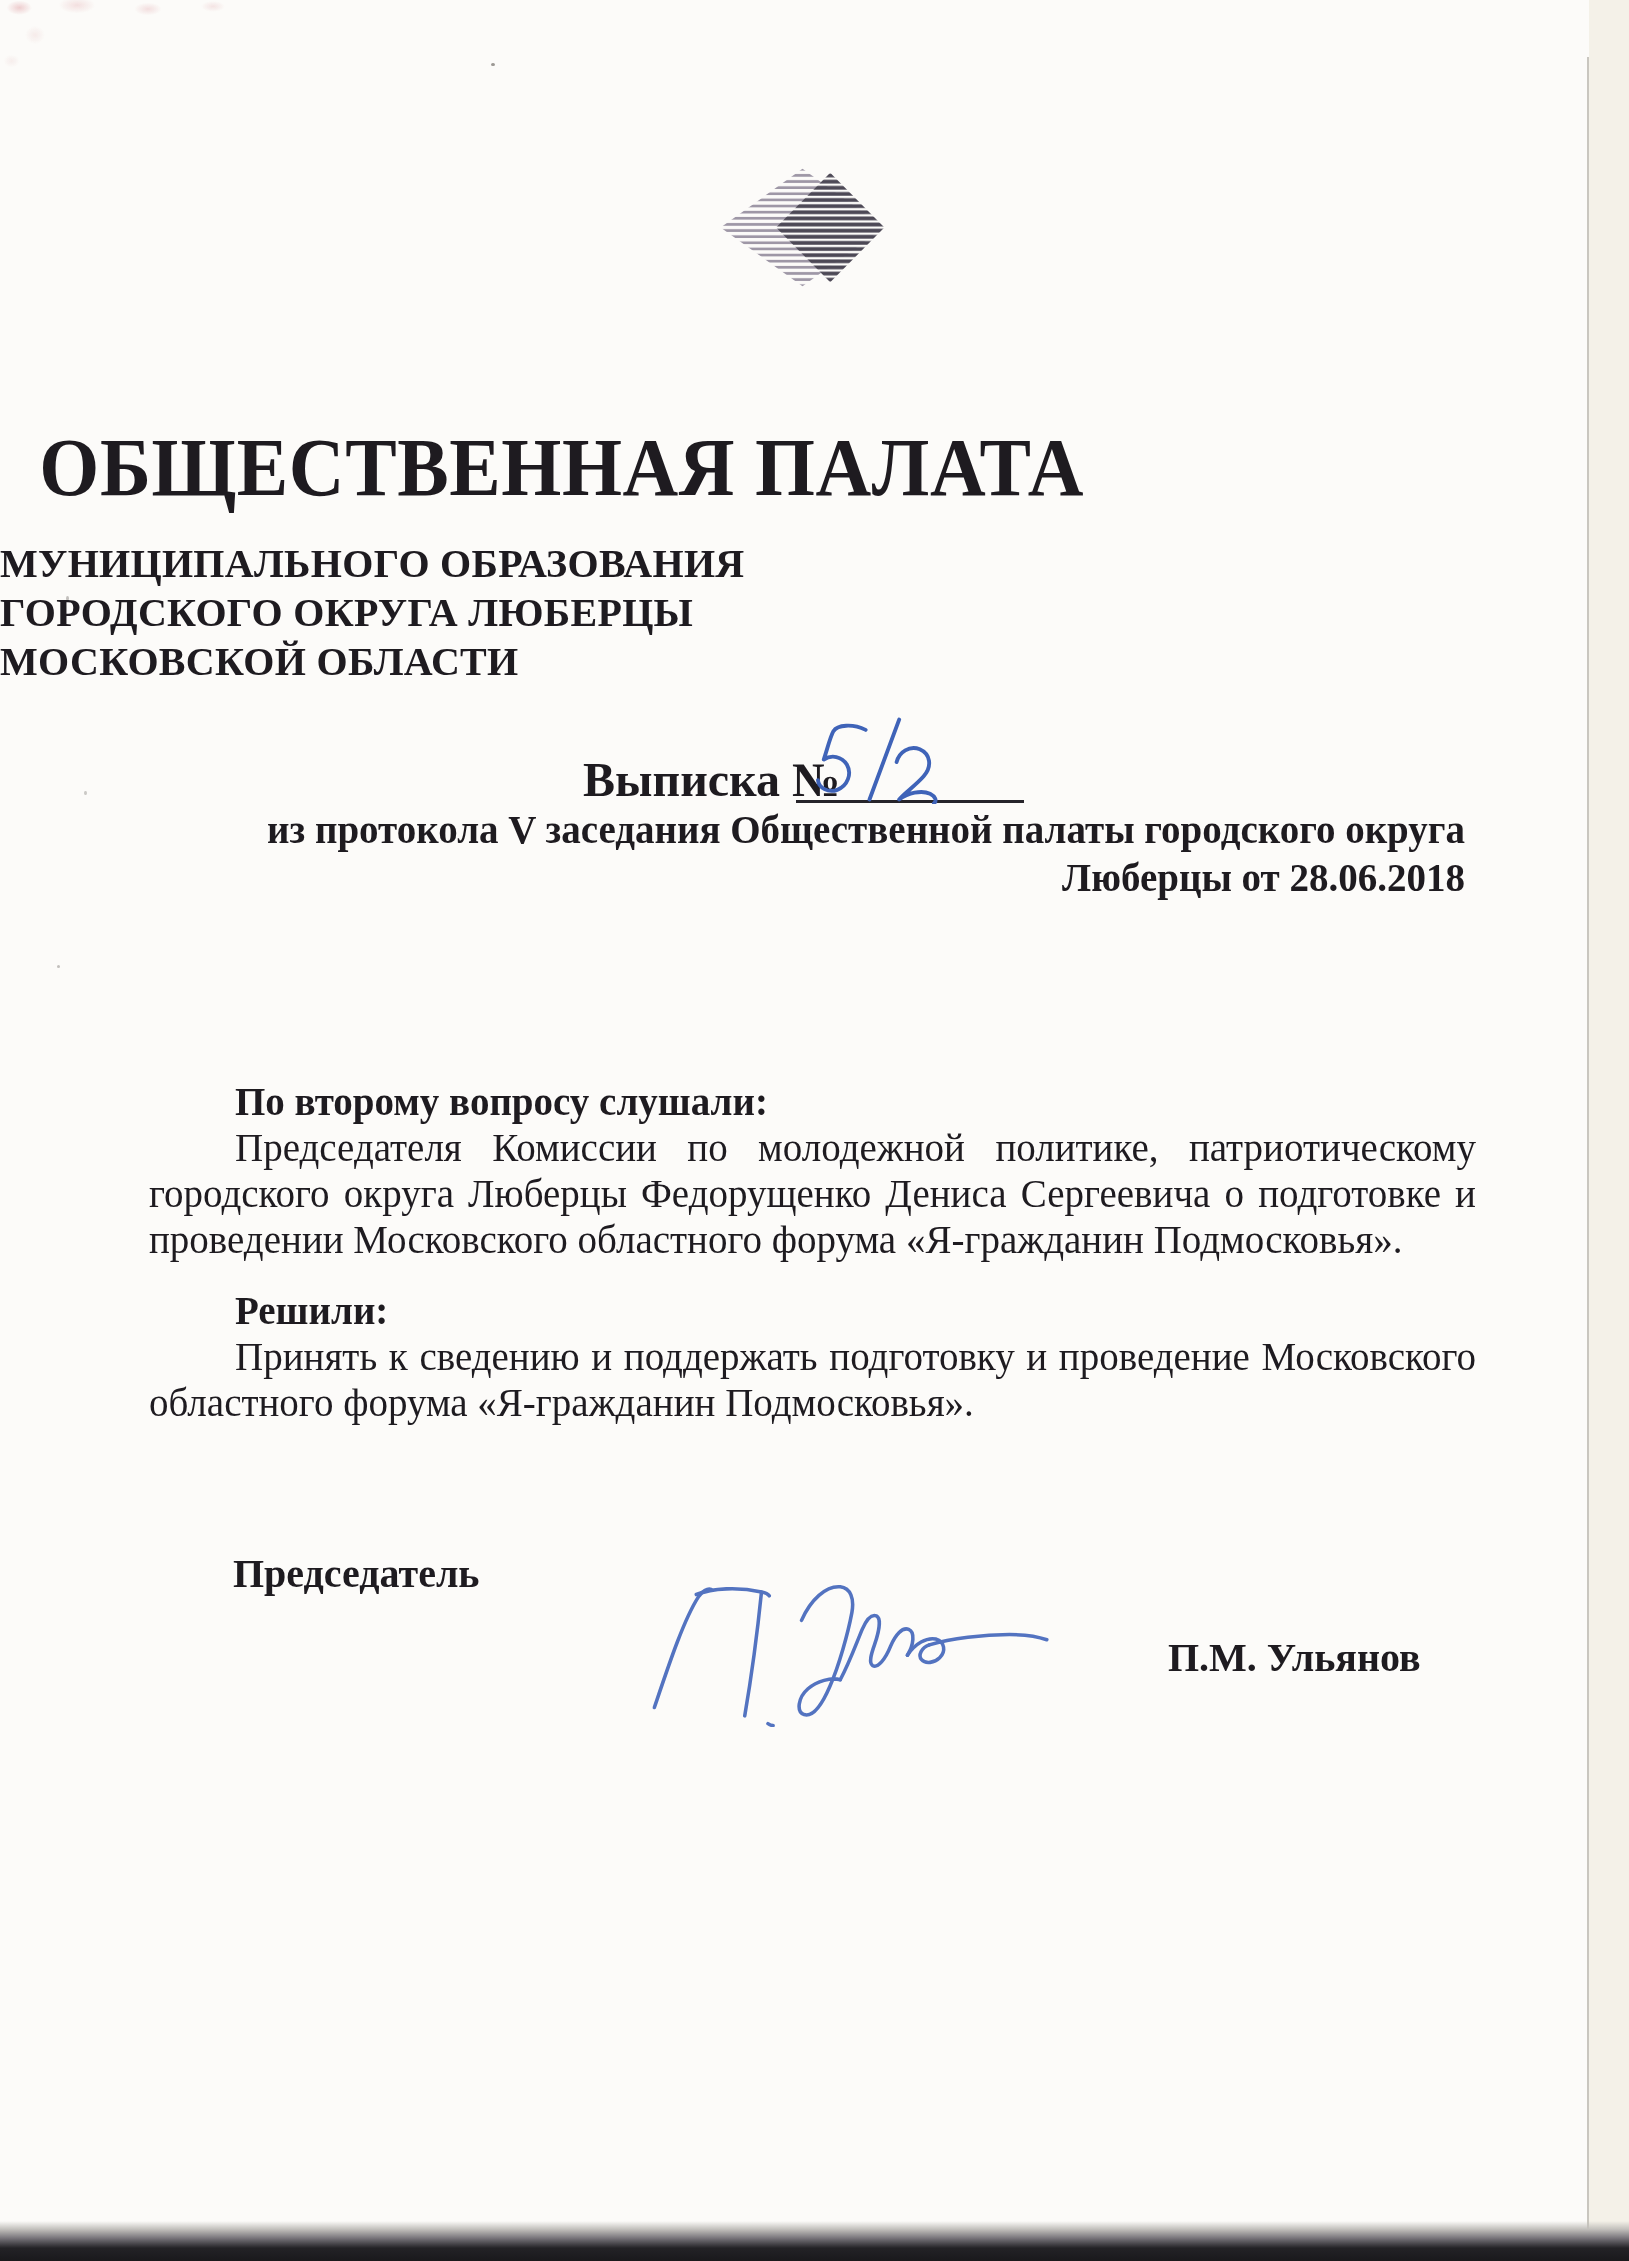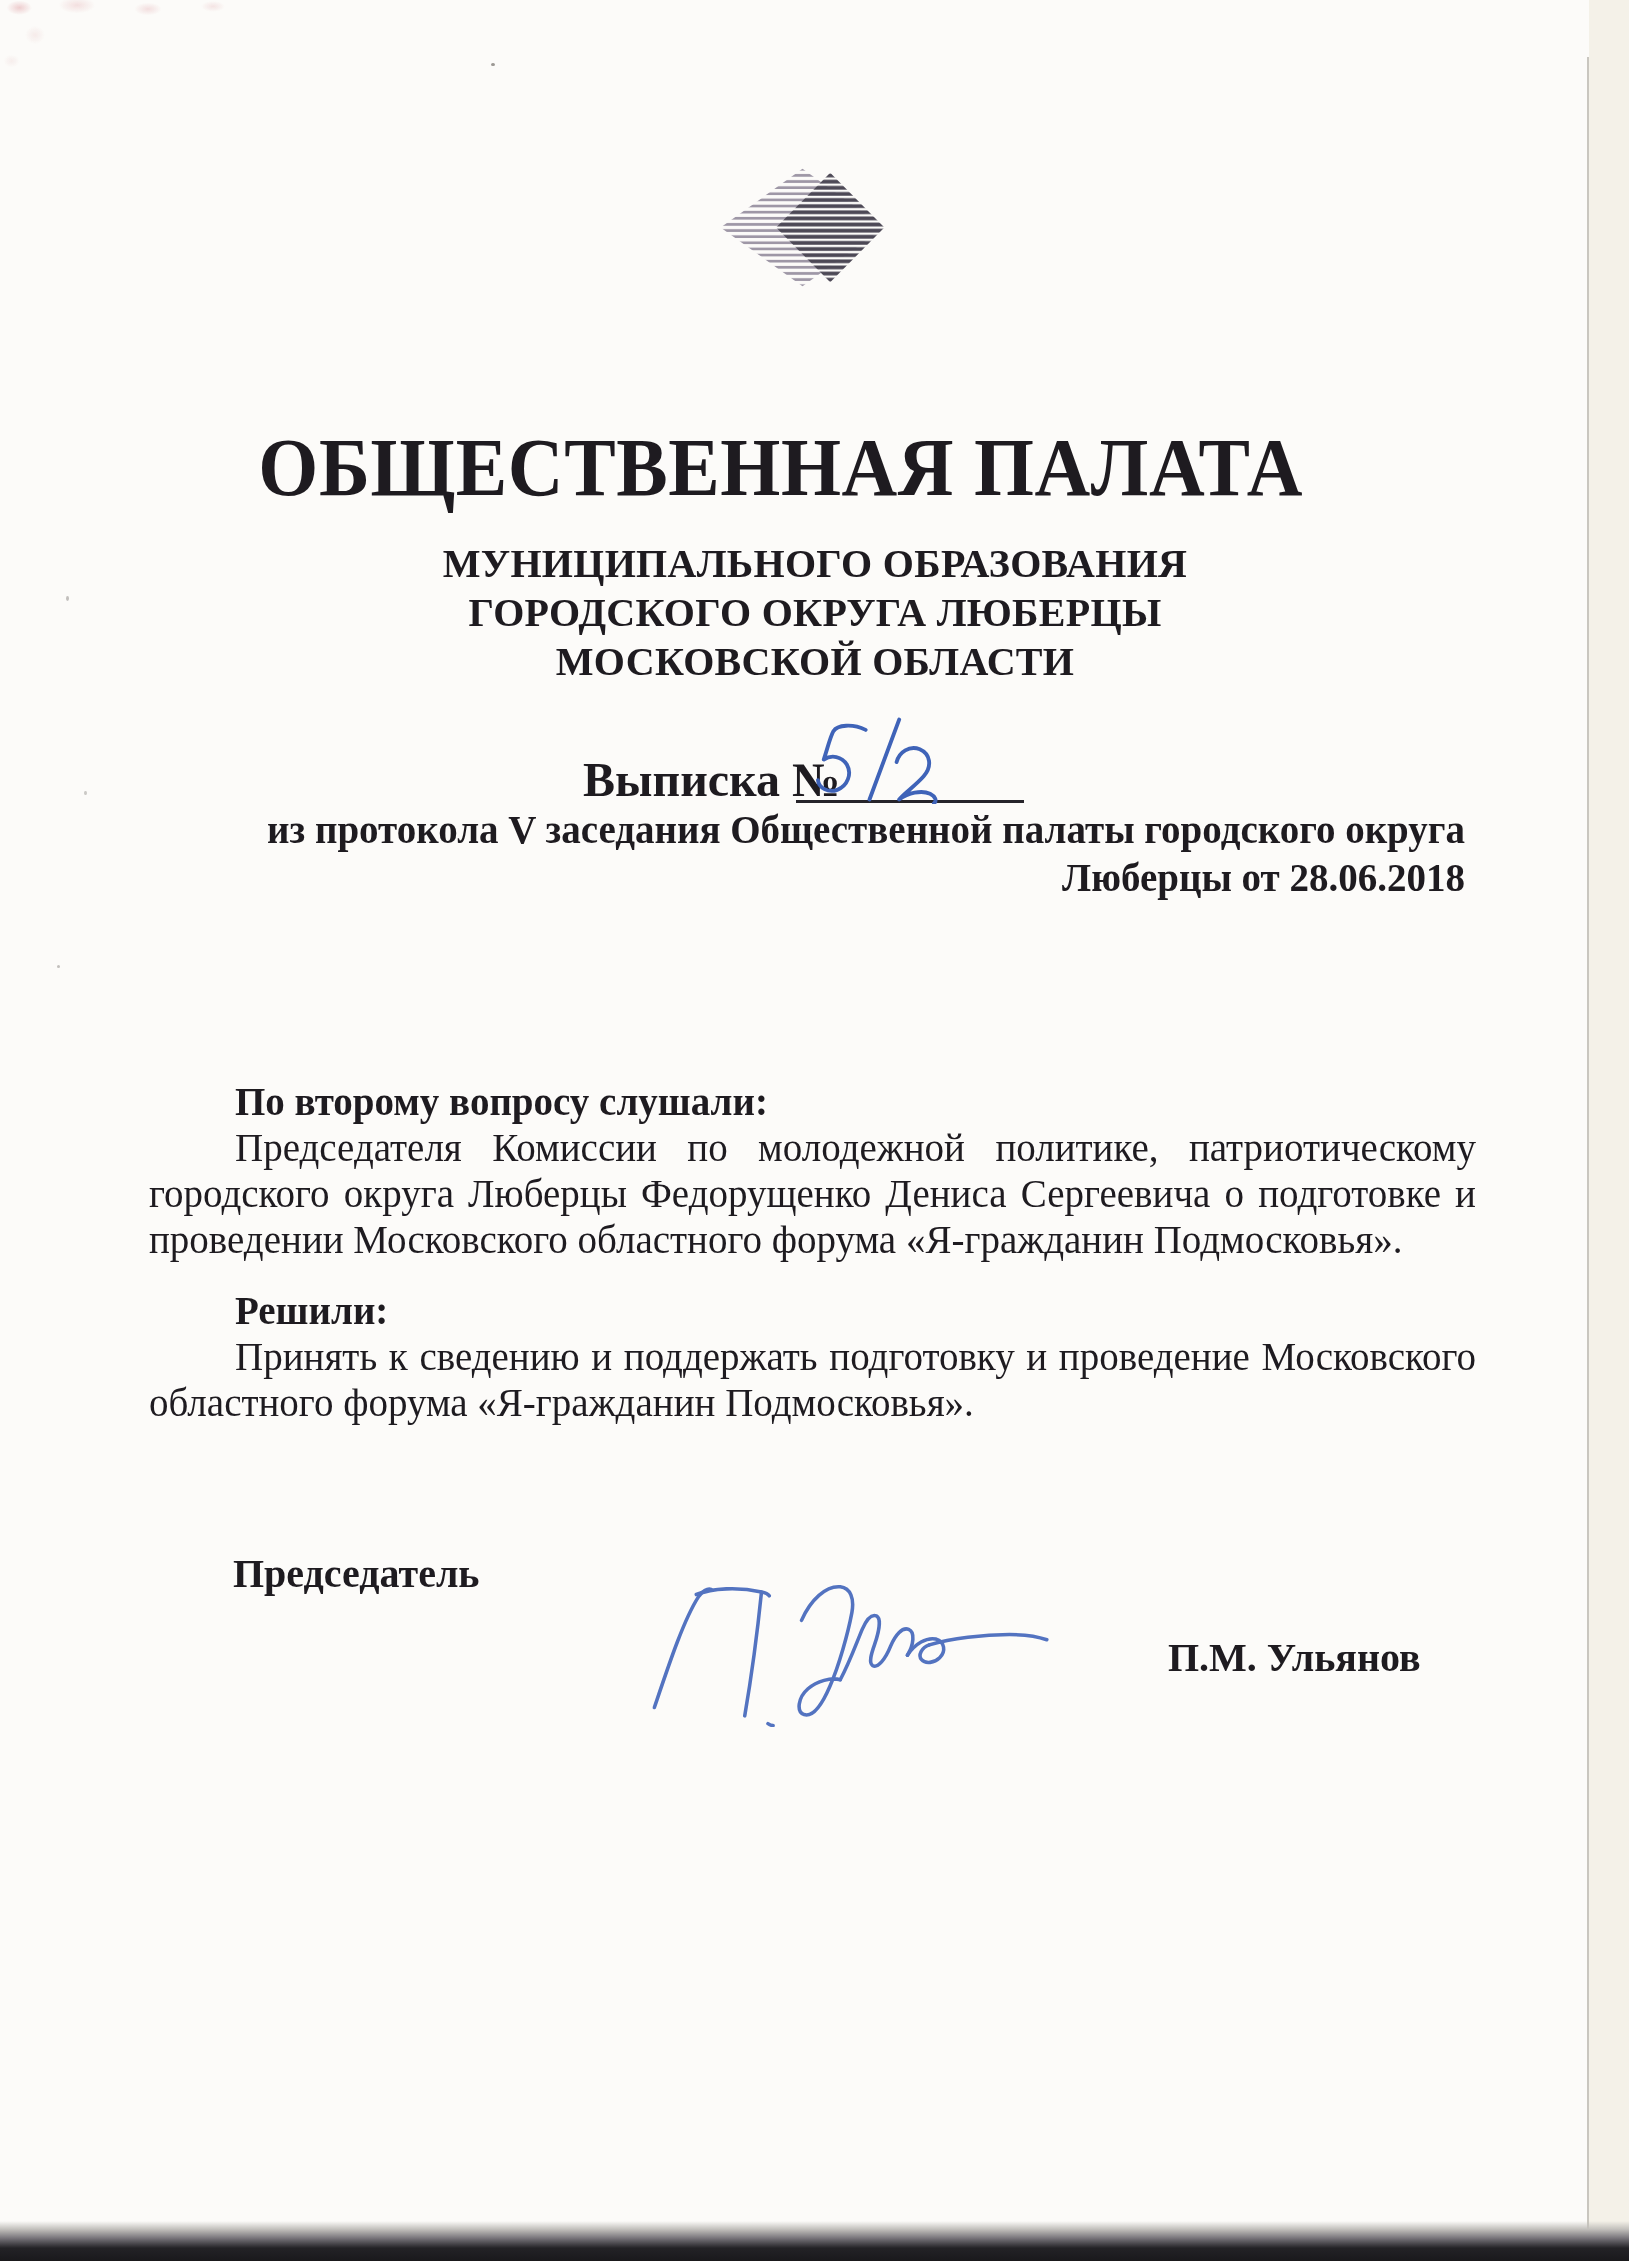--- a/index.html
+++ b/index.html
@@ -30,27 +30,27 @@
     background:linear-gradient(180deg, rgba(190,190,190,0) 0%, #c2c0bc 20%, #77747a 42%, #232226 66%, #19181b 100%);
   }
   .speck{position:absolute;background:#9b9894;border-radius:50%;}
 
   
   .logo{position:absolute;left:718px;top:166px;}
 
   
   .org-title{
     position:absolute;left:0;top:426px;width:1562px;
-    text-align:center;font-weight:bold;font-size:83px;line-height:83px;
+    text-align:left;font-weight:bold;font-size:83px;line-height:83px;
     white-space:nowrap;letter-spacing:0.6px;
   }
   .org-title>span{display:inline-block;transform:scaleX(.93);transform-origin:center;}
   .org-subtitle{
     position:absolute;left:0;top:539px;width:1630px;
-    text-align:center;font-weight:bold;font-size:40px;line-height:49px;
+    text-align:left;font-weight:bold;font-size:40px;line-height:49px;
     letter-spacing:0.3px;
   }
   
   .vypiska-label{
     position:absolute;left:583px;top:757px;
     font-weight:bold;font-size:48px;line-height:46px;white-space:nowrap;
   }
   .vypiska-underline{
     position:absolute;left:796px;top:800px;width:228px;height:2.6px;
     background:#26242a;

